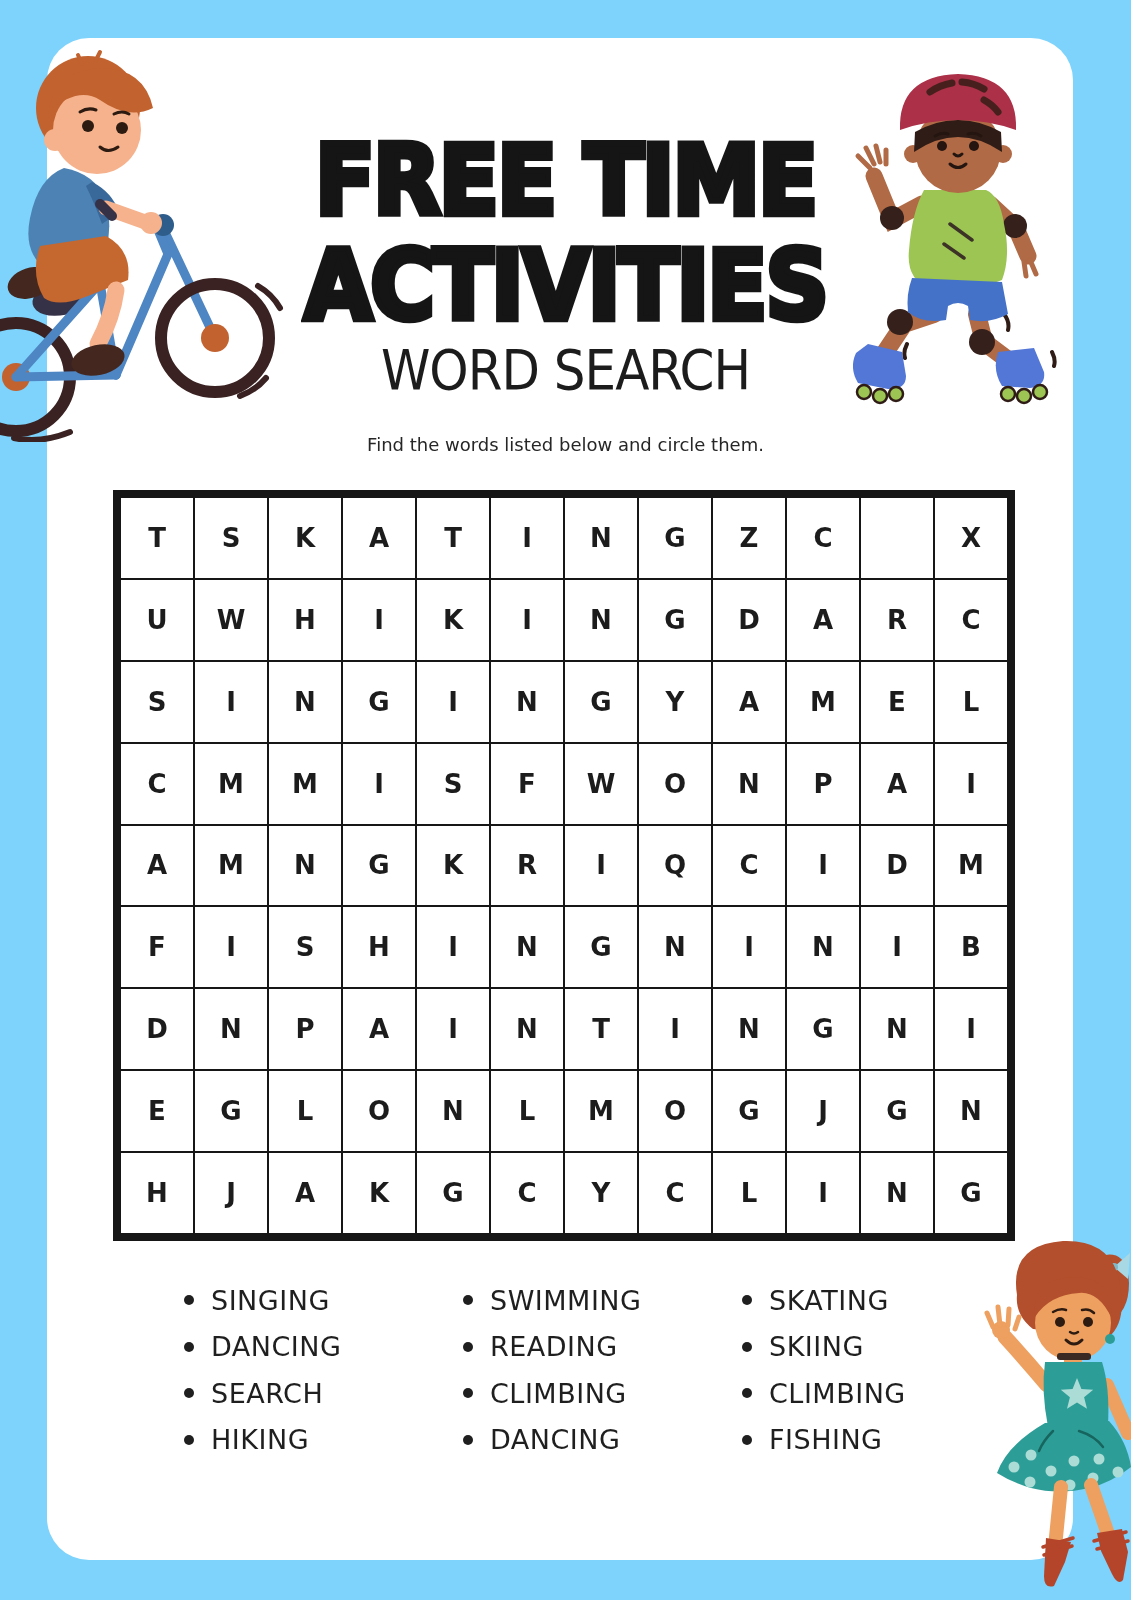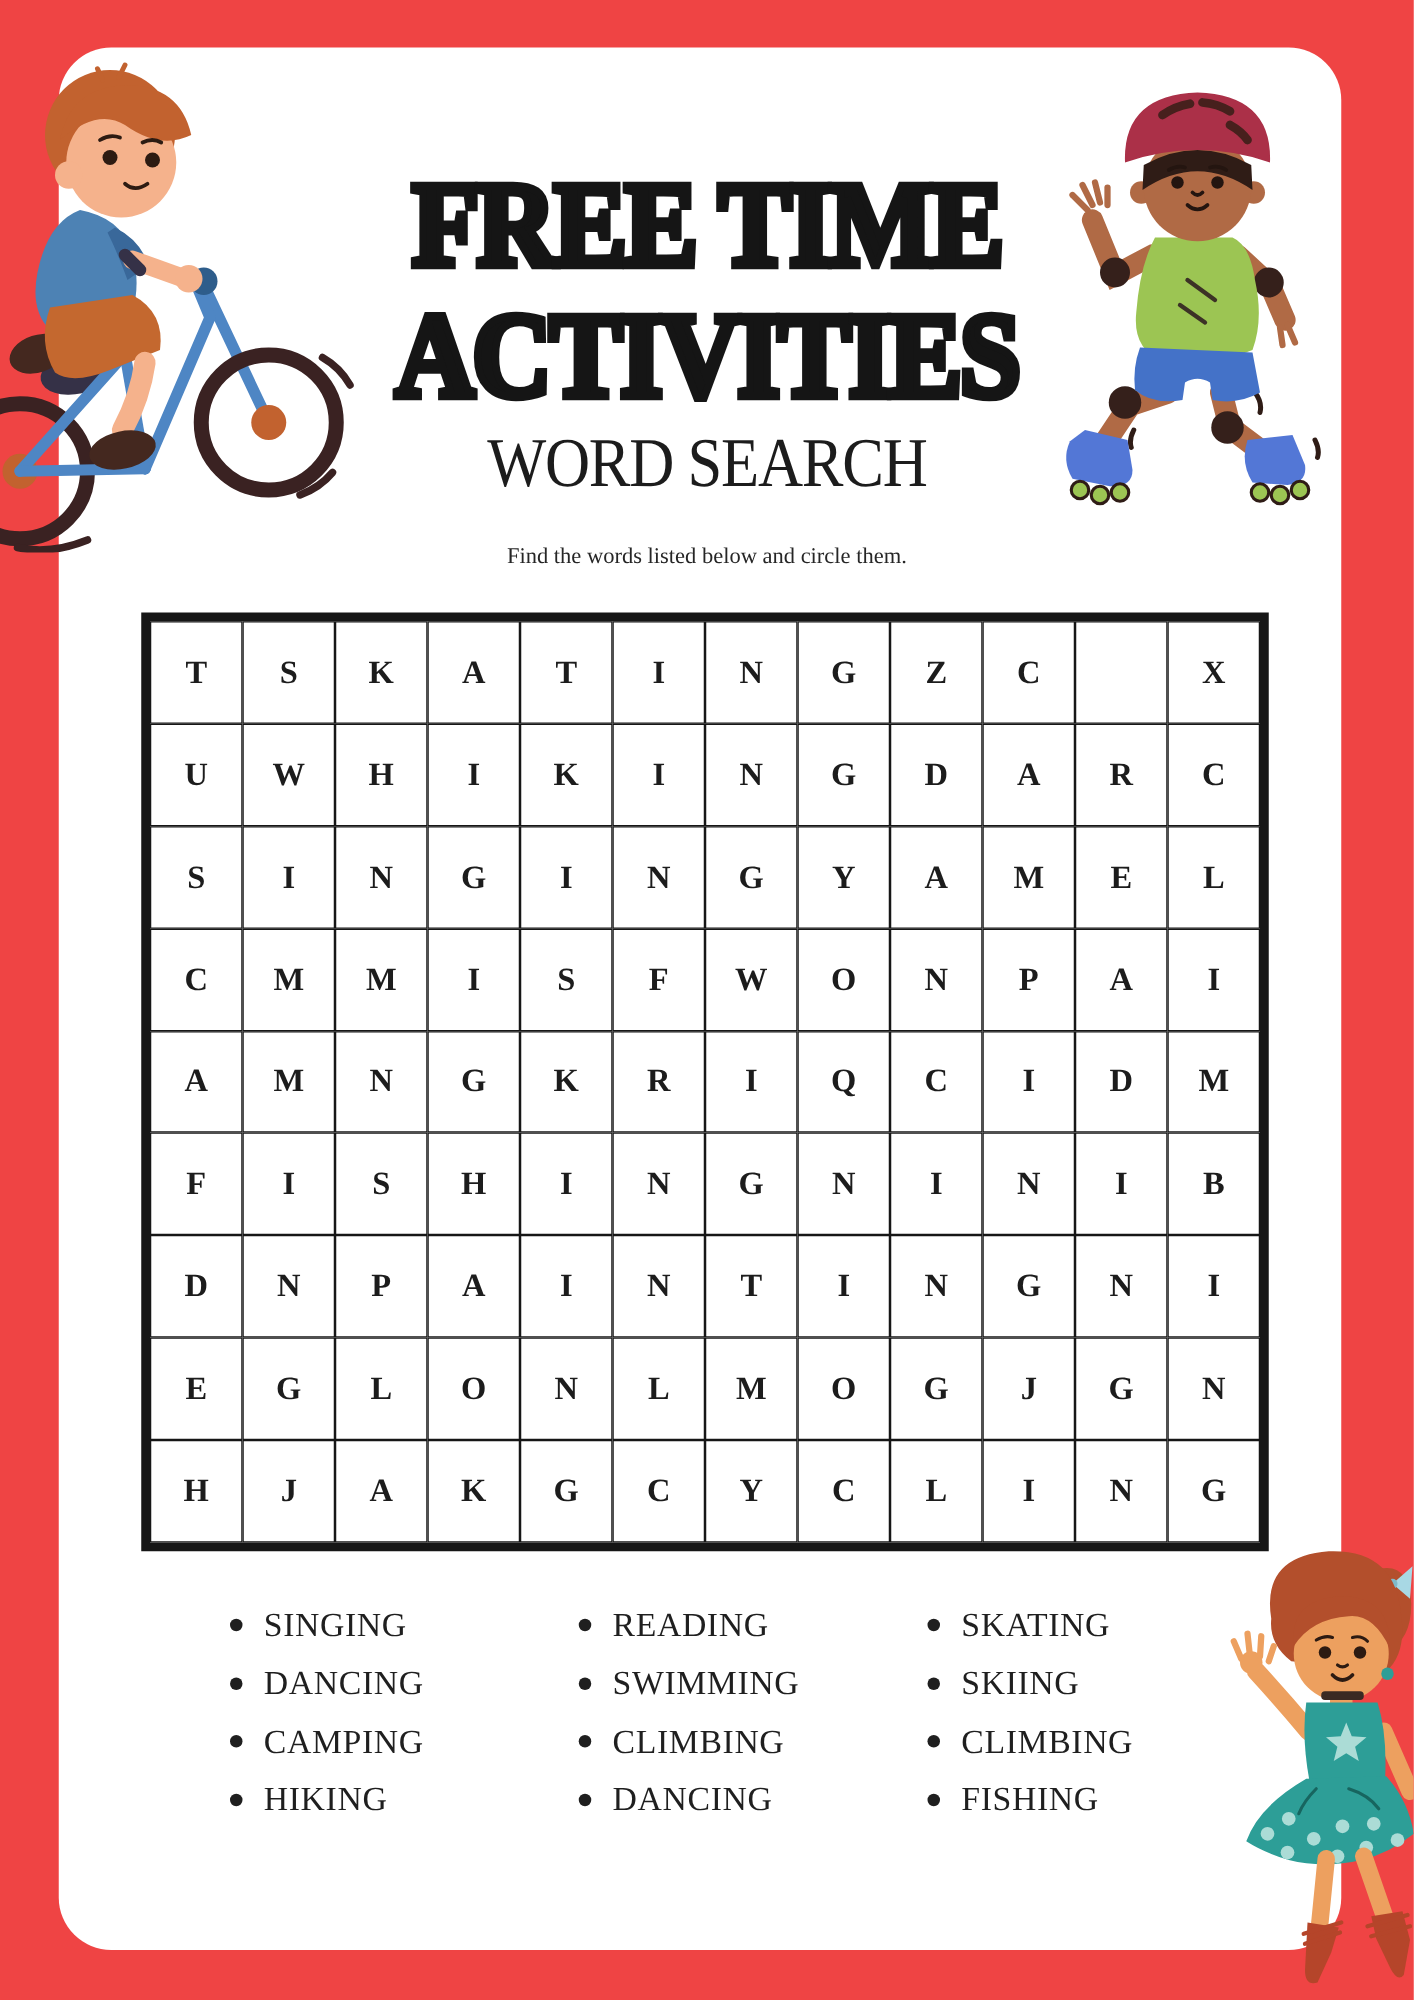--- a/index.html
+++ b/index.html
@@ -29,21 +29,21 @@
   .bullet{width:10px;height:10px;border-radius:50%;background:#1f1f1f;margin:0 17px 0 4px;flex:0 0 auto;}
 
   .illu{position:absolute;}
   #illu-bike{left:0;top:46px;}
   #illu-skater{left:812px;top:52px;}
   #illu-girl{left:931px;top:1235px;}
 </style>
 </head>
 <body>
 
-<div class="page" style="background: #ef4444; font-family: Liberation Serif, serif;">
+<div class="page" style="background: #7dd3fc;">
   <div class="card" style="background: rgb(255, 255, 255);"></div>
 
   <div class="title-line" id="title1">FREE TIME</div>
   <div class="title-line" id="title2">ACTIVITIES</div>
   <div class="word-search-sub">WORD SEARCH</div>
   <div class="instruction">Find the words listed below and circle them.</div>
 
   <div class="grid-wrap">
       <div class="cell">T</div>
       <div class="cell">S</div>
@@ -160,35 +160,35 @@
         <li>
           <span class="bullet"></span>
           <span>SINGING</span>
         </li>
         <li>
           <span class="bullet"></span>
           <span>DANCING</span>
         </li>
         <li>
           <span class="bullet"></span>
-          <span>CAMPING</span>
+          <span>SEARCH</span>
         </li>
         <li>
           <span class="bullet"></span>
           <span>HIKING</span>
         </li>
       </ul>
       <ul class="word-col">
         <li>
           <span class="bullet"></span>
+          <span>SWIMMING</span>
+        </li>
+        <li>
+          <span class="bullet"></span>
           <span>READING</span>
-        </li>
-        <li>
-          <span class="bullet"></span>
-          <span>SWIMMING</span>
         </li>
         <li>
           <span class="bullet"></span>
           <span>CLIMBING</span>
         </li>
         <li>
           <span class="bullet"></span>
           <span>DANCING</span>
         </li>
       </ul>

